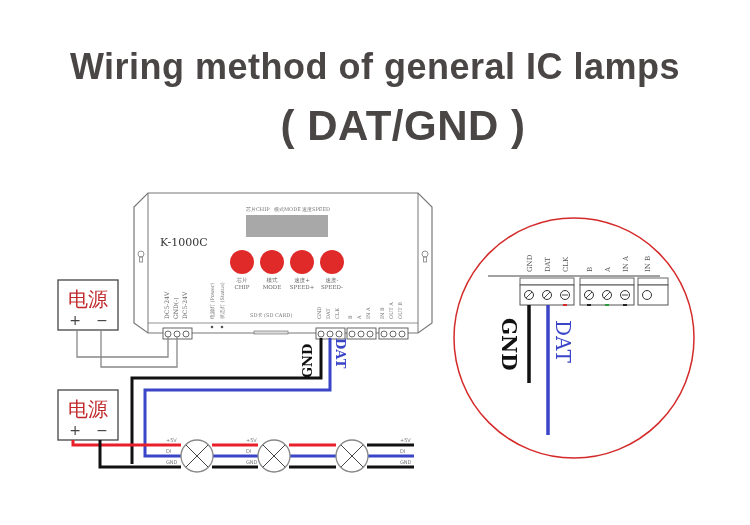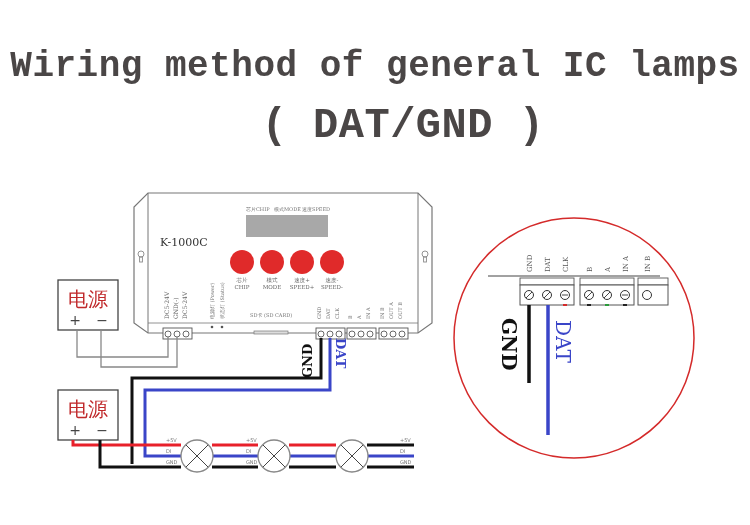--- a/index.html
+++ b/index.html
@@ -1,17 +1,17 @@
 <!DOCTYPE html>
 <html><head>
 <meta charset="utf-8">
 <style>
   html, body { margin: 0; padding: 0; background: #ffffff; }
   body { width: 750px; height: 525px; position: relative; overflow: hidden; font-family: "DejaVu Sans", sans-serif; }
-  .title { position: absolute; left: 0; width: 750px; text-align: center; color: #4a4646; font-family: Liberation Mono, monospace; font-weight: bold; letter-spacing: 0.5px; }
+  .title { position: absolute; left: 0; width: 750px; text-align: center; color: #4a4646; font-family: Liberation Sans, sans-serif; font-weight: bold; letter-spacing: 0.5px; }
   .title1 { top: 46px; font-size: 36px; }
   .title2 { top: 102px; font-size: 42px; margin-left: 28px; }
   svg { position: absolute; left: 0; top: 0; }
   .serif { font-family: "DejaVu Serif", serif; }
   .tiny { font-size: 5px; fill: #777; }
 </style>
 </head>
 <body>
 
 <div class="title title1">Wiring method of general IC lamps</div>

